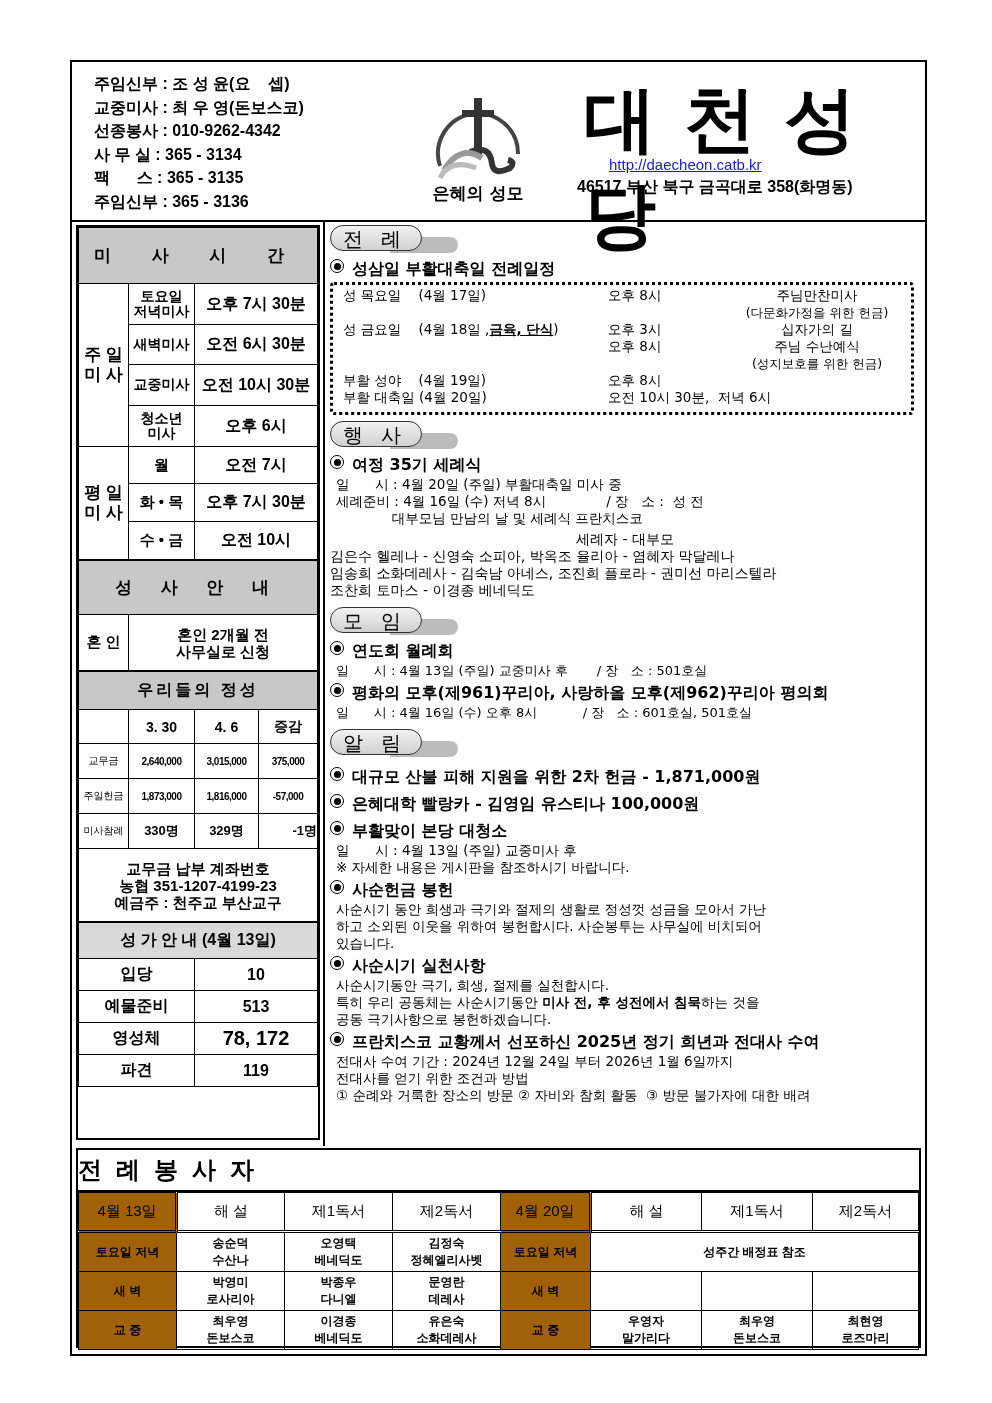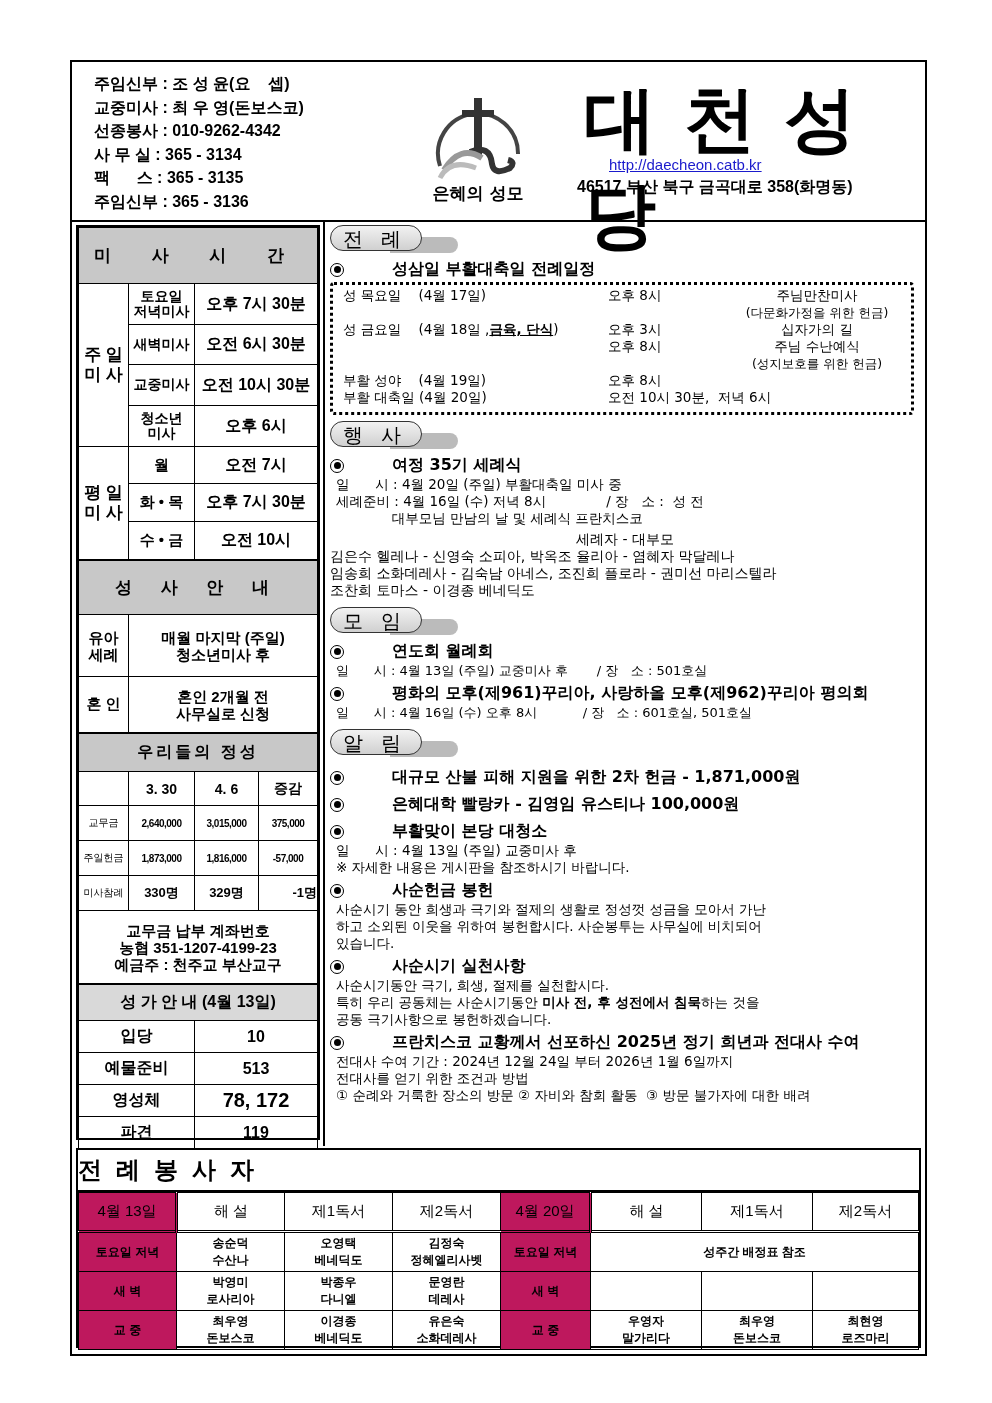--- a/index.html
+++ b/index.html
@@ -21,39 +21,39 @@
   .leftcol td { border:1px solid #000; text-align:center; padding:0; }
   .shaded { background:#c8c8c8; }
   .lighter { background:#d9d9d9; }
   
   .vdiv { position:absolute; left:251px; top:158px; width:2px; height:926px; background:#000; }
   
   .rightcol { position:absolute; left:258px; top:163px; width:590px; font-family:"DejaVu Sans", sans-serif; }
   .pill { position:relative; display:inline-block; width:92px; height:26px; border:1.5px solid #333; border-radius:14px; background:linear-gradient(#f2f2f2,#d0d0d0); text-align:center; font-size:20px; line-height:26px; letter-spacing:18px; padding-left:10px; box-sizing:border-box; z-index:2; }
   .pillwrap { position:relative; height:32px; }
   .pillshadow { position:absolute; left:60px; top:12px; width:68px; height:16px; background:#bbb; border-radius:0 12px 12px 0; z-index:1; }
-  .bullet-title { font-size:16px; font-weight:bold; display:flex; align-items:center; margin-top:2px;gap:40px; }
+  .bullet-title { font-size:16px; font-weight:bold; display:flex; margin-top:2px; }
   .bullet-title .dot { width:12px; height:12px; border:1.5px solid #000; border-radius:50%; display:inline-flex; align-items:center; justify-content:center; margin-right:8px; flex-shrink:0; }
   .bullet-title .dot::after { content:""; width:7px; height:7px; background:#000; border-radius:50%; }
   .body { font-size:13.5px; line-height:17px; padding-left:6px; white-space:pre; }
   .dotted { border:3px dotted #000; border-radius:4px; margin:2px 6px 0 0; padding:2px 10px 6px 10px; font-size:13.5px; line-height:17px; }
   .lrow { display:flex; }
   .lrow .c1 { width:265px; white-space:pre; }
   .lrow .c2 { width:125px; white-space:pre; }
   .lrow .c3 { flex:1; text-align:center; white-space:pre; }
   .ul { text-decoration:underline; font-weight:bold; }
   .names { font-size:14px; line-height:17px; }
   .center { text-align:center; }
   
   .bottom { position:absolute; left:4px; top:1086px; width:845px; height:200px; border:2px solid #000; box-sizing:border-box; }
   .bottom .bt-title { height:40px; border-bottom:2px solid #000; font-size:24px; font-weight:bold; line-height:40px; letter-spacing:14px; }
   .bottom table { border-collapse:collapse; width:100%; font-family:"Liberation Sans", sans-serif; }
   .bottom td { border:1px solid #000; text-align:center; font-size:12px; padding:0; }
   .bottom .hdr td { height:37px; font-size:15px; }
-  .bottom .gray { background:#be185d; font-weight:bold; font-size:12px; }
+  .bottom .gray { background:#a16207; font-weight:bold; font-size:12px; }
   .bottom .hdr .gray { font-size:15px; font-weight:normal; }
   .bottom .dr td { height:38px; }
   .nm { line-height:17px; font-weight:bold; }
 </style>
 </head>
 <body>
 
 <div class="page">
 
   <div class="header">
@@ -132,26 +132,20 @@
       </table>
 
     <table>
       <colgroup>
           <col style="width:50px">
           <col>
         </colgroup>
       <tbody>
           <tr>
             <td colspan="2" class="shaded" style="height:53px;font-size:17px;letter-spacing:12px">성 사 안 내</td>
-          </tr>
-      <tr>
-            <td style="height:61px;font-size:15px;white-space:pre-line;line-height:17px">유아
-세례</td>
-            <td style="font-size:15px;white-space:pre-line;line-height:17px">매월 마지막 (주일)
-청소년미사 후</td>
           </tr>
       <tr>
             <td style="height:55px;font-size:15px">혼 인</td>
             <td style="font-size:15px;white-space:pre-line;line-height:17px">혼인 2개월 전
 사무실로 신청</td>
           </tr>
     </tbody>
       </table>
 
     <table>

